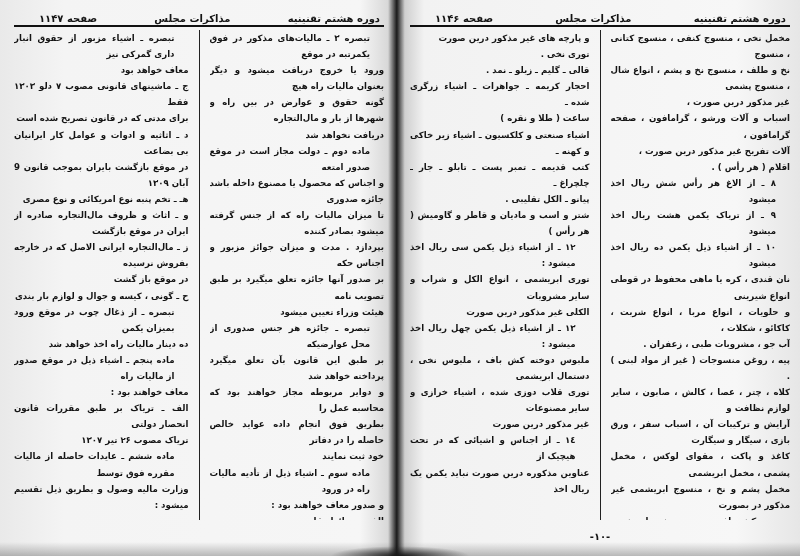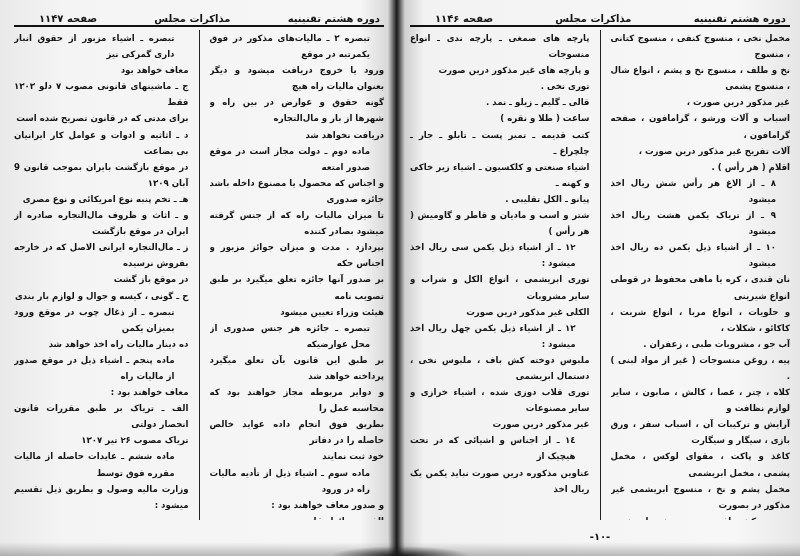--- a/index.html
+++ b/index.html
@@ -129,27 +129,27 @@
           <p>آب جو ، مشروبات طبی ، زعفران .</p>
           <p>پیه ، روغن منسوجات ( غیر از مواد لبنی ) .</p>
           <p>کلاه ، چتر ، عصا ، کالش ، صابون ، سایر لوازم نظافت و</p>
           <p>آرایش و ترکیبات آن ، اسباب سفر ، ورق بازی ، سیگار و سیگارت</p>
           <p>کاغذ و پاکت ، مقوای لوکس ، مخمل پشمی ، مخمل ابریشمی</p>
           <p>مخمل پشم و نخ ، منسوج ابریشمی غیر مذکور در بصورت</p>
           <p>منسوج کش باف ، منسوج نخ و ابریشم ، ملبوس دوخته کلاتون</p>
         </div>
       <div class="rule"></div>
       <div class="col">
-          <p>پارچه های صمغی ـ پارچه ندی ـ انواع منسوجات</p>
           <p>و پارچه های غیر مذکور درین صورت</p>
           <p>توری نخی .</p>
           <p>قالی ـ گلیم ـ زیلو ـ نمد .</p>
+          <p>احجار کریمه ـ جواهرات ـ اشیاء زرگری شده ـ</p>
           <p>ساعت ( طلا و نقره )</p>
+          <p>اشیاء صنعتی و کلکسیون ـ اشیاء زیر خاکی و کهنه ـ</p>
           <p>کتب قدیمه ـ تمبر پست ـ تابلو ـ جار ـ چلچراغ ـ</p>
-          <p>اشیاء صنعتی و کلکسیون ـ اشیاء زیر خاکی و کهنه ـ</p>
           <p>پیانو ـ الکل تقلیبی .</p>
           <p>شتر و اسب و مادیان و قاطر و گاومیش ( هر رأس )</p>
           <p class="ind">۱۲ ـ از اشیاء ذیل یکمن سی ریال اخذ میشود :</p>
           <p>توری ابریشمی ، انواع الکل و شراب و سایر مشروبات</p>
           <p>الکلی غیر مذکور درین صورت</p>
           <p class="ind">۱۳ ـ از اشیاء ذیل یکمن چهل ریال اخذ میشود :</p>
           <p>ملبوس دوخته کش باف ، ملبوس نخی ، دستمال ابریشمی</p>
           <p>توری قلاب دوزی شده ، اشیاء خرازی و سایر مصنوعات</p>
           <p>غیر مذکور درین صورت</p>
           <p class="ind">۱٤ ـ از اجناس و اشیائی که در تحت هیچیک از</p>

